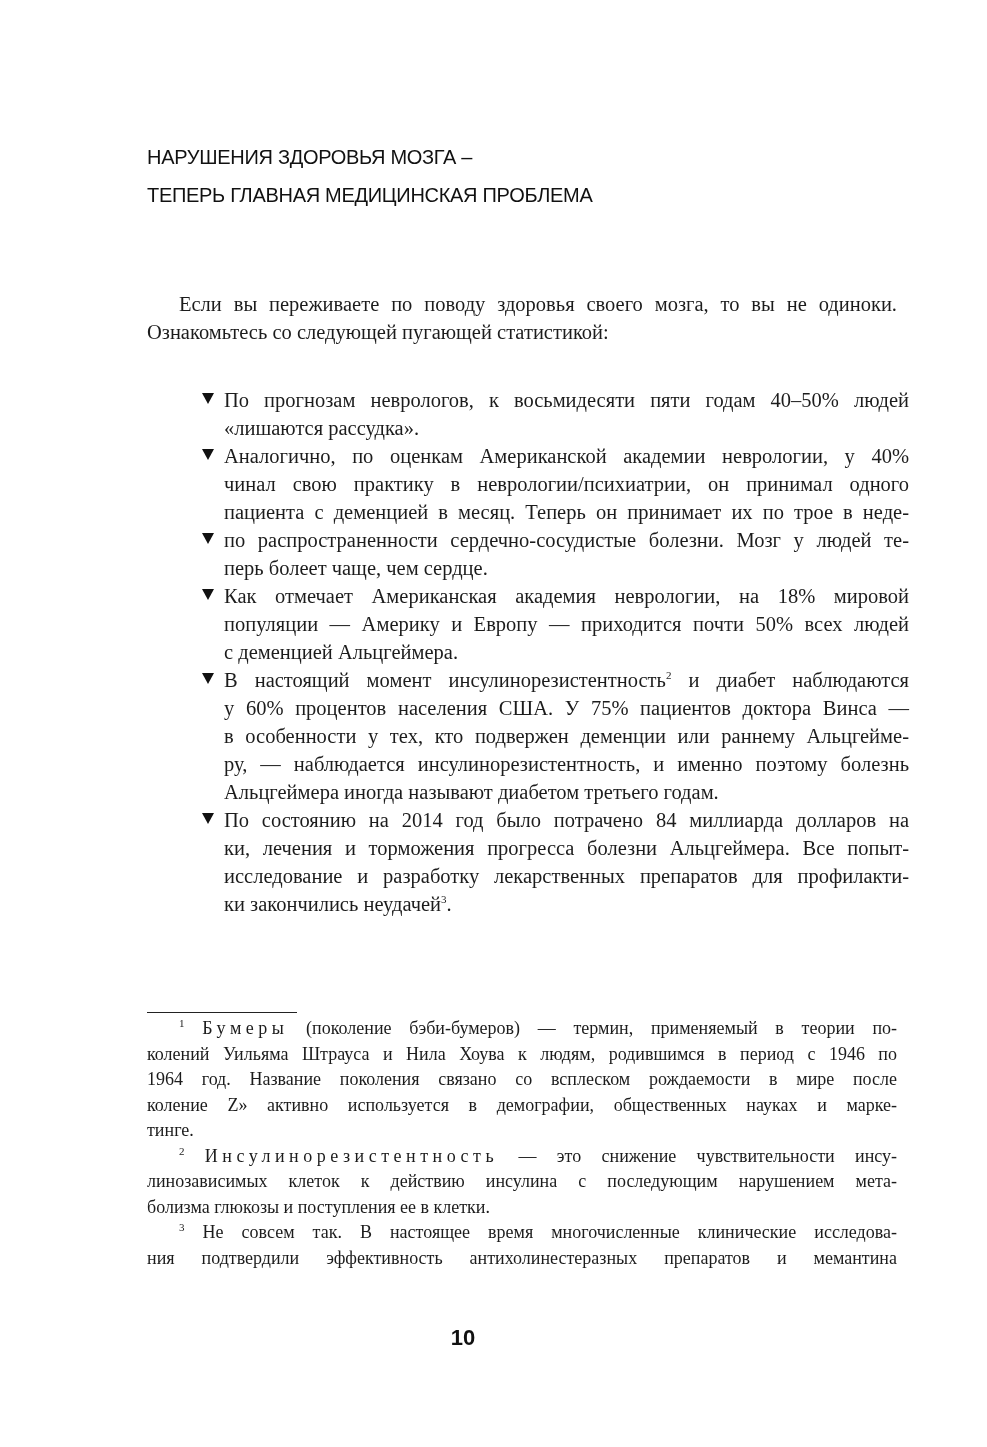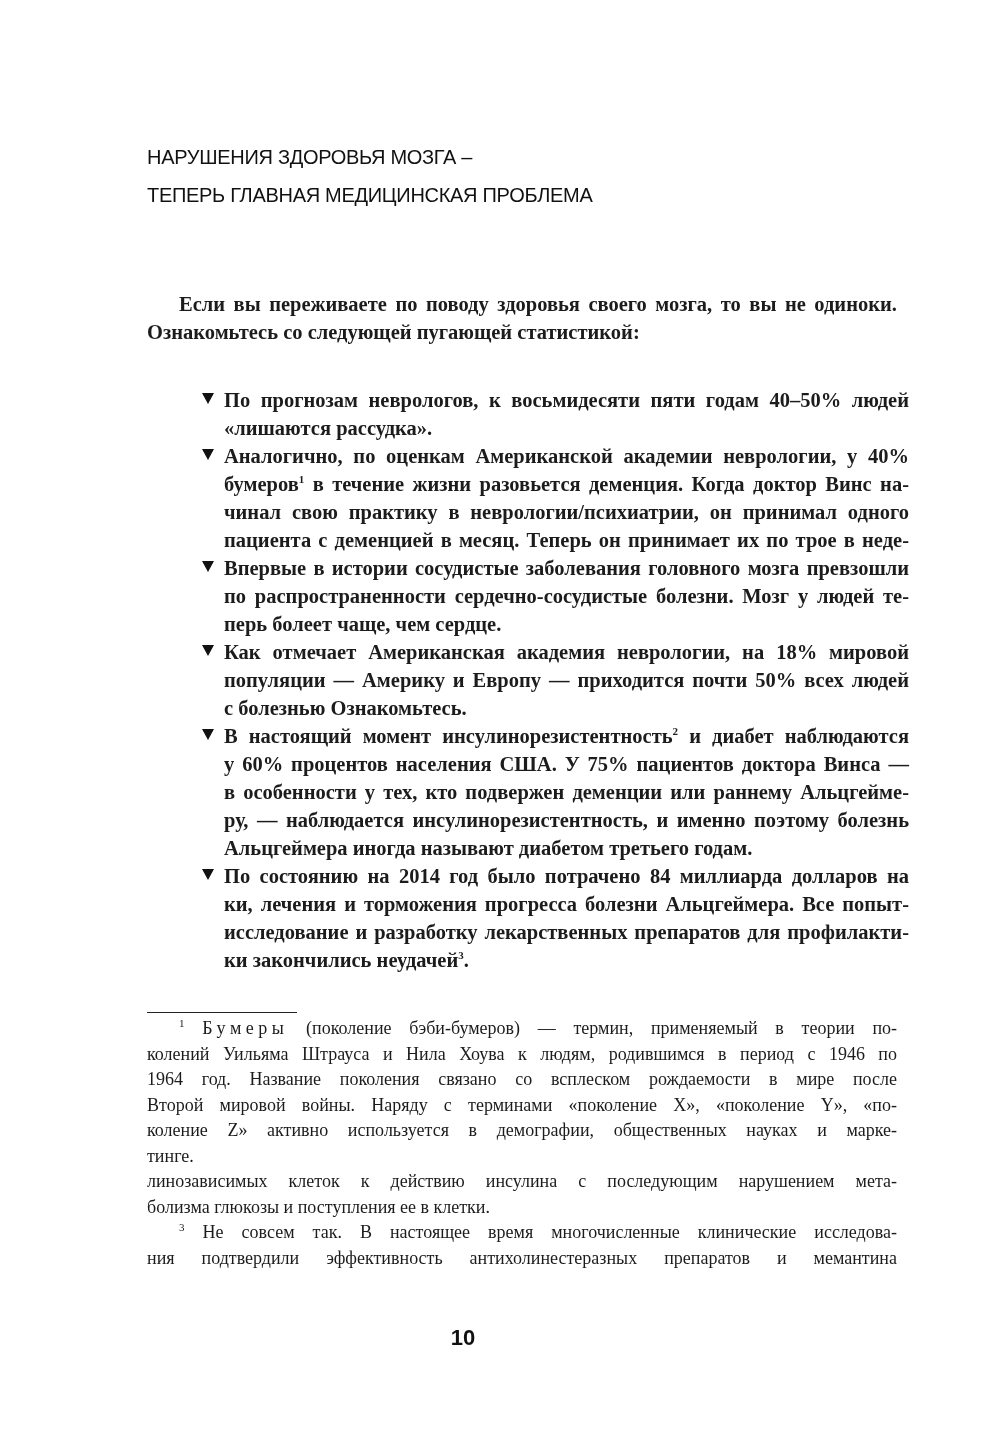--- a/index.html
+++ b/index.html
@@ -31,21 +31,20 @@
       letter-spacing: -0.3px;
       color: #111;
     }
     .chapter-title span { display: block; white-space: nowrap; }
 
     .body-text {
       font-family: "Liberation Serif", "DejaVu Serif", serif;
       font-size: 20.5px;
       line-height: 28px;
       color: #1c1c1c;
-      font-weight: bold;
     }
     .line {
       display: block;
       white-space: nowrap;
       text-align: justify;
       text-align-last: justify;
     }
     .line.last {
       text-align-last: left;
     }
@@ -136,35 +135,33 @@
 
   <ul class="bullets body-text">
     <li class="bullet-item">
       <span class="bullet-marker"></span>
       <span class="line">По прогнозам неврологов, к восьмидесяти пяти годам 40–50% людей</span>
       <span class="line last">«лишаются рассудка».</span>
     </li>
     <li class="bullet-item">
       <span class="bullet-marker"></span>
       <span class="line">Аналогично, по оценкам Американской академии неврологии, у 40%</span>
-      <span class="line"><span>бумеров</span><sup>1</sup> <span>в течение жизни разовьется деменция. Когда доктор Винс на-</span></span>
       <span class="line">чинал свою практику в неврологии/психиатрии, он принимал одного</span>
       <span class="line">пациента с деменцией в месяц. Теперь он принимает их по трое в неде-</span>
     </li>
     <li class="bullet-item">
       <span class="bullet-marker"></span>
-      <span class="line">Впервые в истории сосудистые заболевания головного мозга превзошли</span>
       <span class="line">по распространенности сердечно-сосудистые болезни. Мозг у людей те-</span>
       <span class="line last">перь болеет чаще, чем сердце.</span>
     </li>
     <li class="bullet-item">
       <span class="bullet-marker"></span>
       <span class="line">Как отмечает Американская академия неврологии, на 18% мировой</span>
       <span class="line">популяции — Америку и Европу — приходится почти 50% всех людей</span>
-      <span class="line last">с болезнью Ознакомьтесь.</span>
+      <span class="line last">с деменцией Альцгеймера.</span>
     </li>
     <li class="bullet-item">
       <span class="bullet-marker"></span>
       <span class="line"><span>В настоящий момент инсулинорезистентность</span><sup>2</sup> <span>и диабет наблюдаются</span></span>
       <span class="line">у 60% процентов населения США. У 75% пациентов доктора Винса —</span>
       <span class="line">в особенности у тех, кто подвержен деменции или раннему Альцгейме-</span>
       <span class="line">ру, — наблюдается инсулинорезистентность, и именно поэтому болезнь</span>
       <span class="line last">Альцгеймера иногда называют диабетом третьего годам.</span>
     </li>
     <li class="bullet-item">
@@ -176,25 +173,25 @@
     </li>
   </ul>
 
   <div class="footnote-rule"></div>
 
   <div class="footnotes">
     <div class="footnote">
       <span class="line first"><sup>1</sup> <span class="spaced">Бумеры</span> <span>(поколение бэби-бумеров) — термин, применяемый в теории по-</span></span>
       <span class="line">колений Уильяма Штрауса и Нила Хоува к людям, родившимся в период с 1946 по</span>
       <span class="line">1964 год. Название поколения связано со всплеском рождаемости в мире после</span>
-      <span class="line">Второй мировой войны. Наряду с терминами «поколение X», «поколение Y», «по-</span>
       <span class="line">коление Z» активно используется в демографии, общественных науках и марке-</span>
       <span class="line last">тинге.</span>
     </div>
     <div class="footnote">
+      <span class="line first"><sup>2</sup> <span class="spaced">Инсулинорезистентность</span> <span>— это снижение чувствительности инсу-</span></span>
       <span class="line">линозависимых клеток к действию инсулина с последующим нарушением мета-</span>
       <span class="line last">болизма глюкозы и поступления ее в клетки.</span>
     </div>
     <div class="footnote">
       <span class="line first"><sup>3</sup> <span>Не совсем так. В настоящее время многочисленные клинические исследова-</span></span>
       <span class="line">ния подтвердили эффективность антихолинестеразных препаратов и мемантина</span>
     </div>
   </div>
 
   <div class="page-number">10</div>

